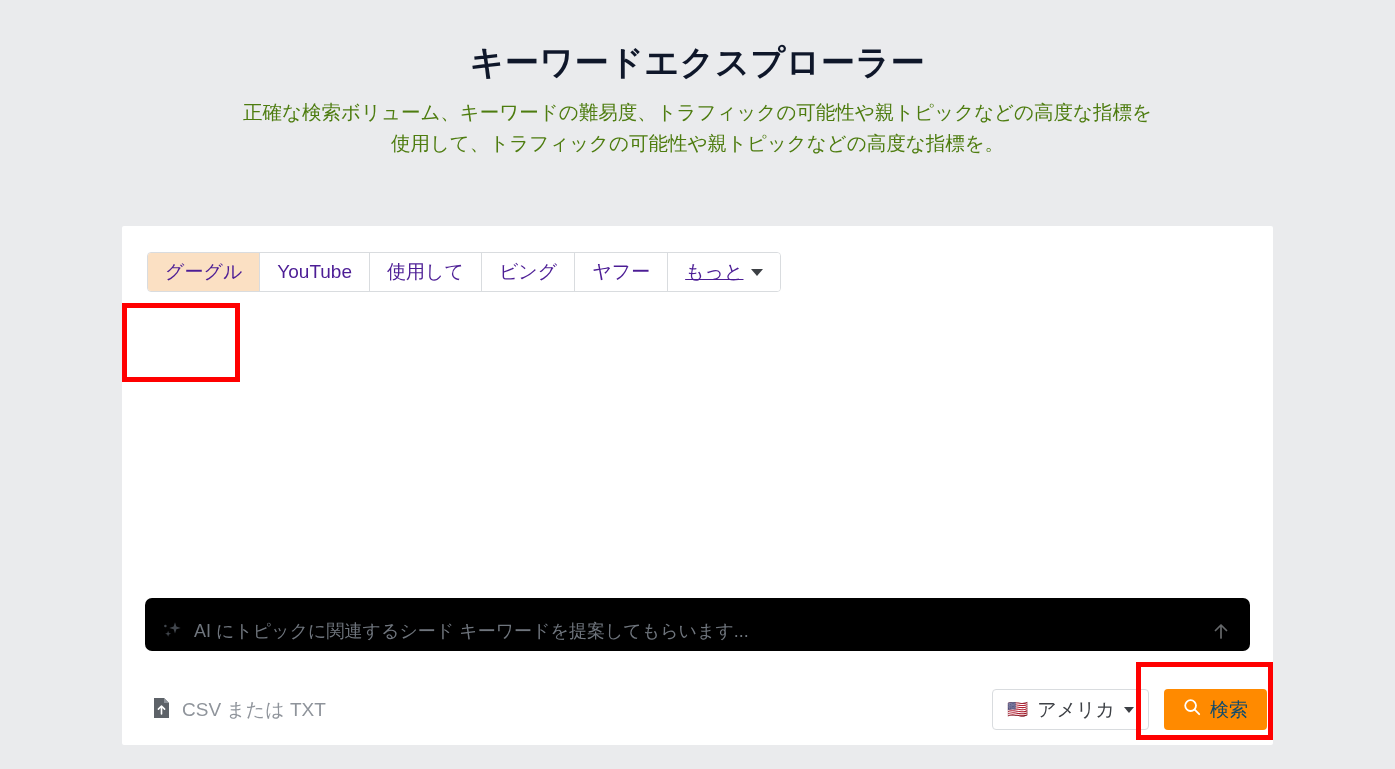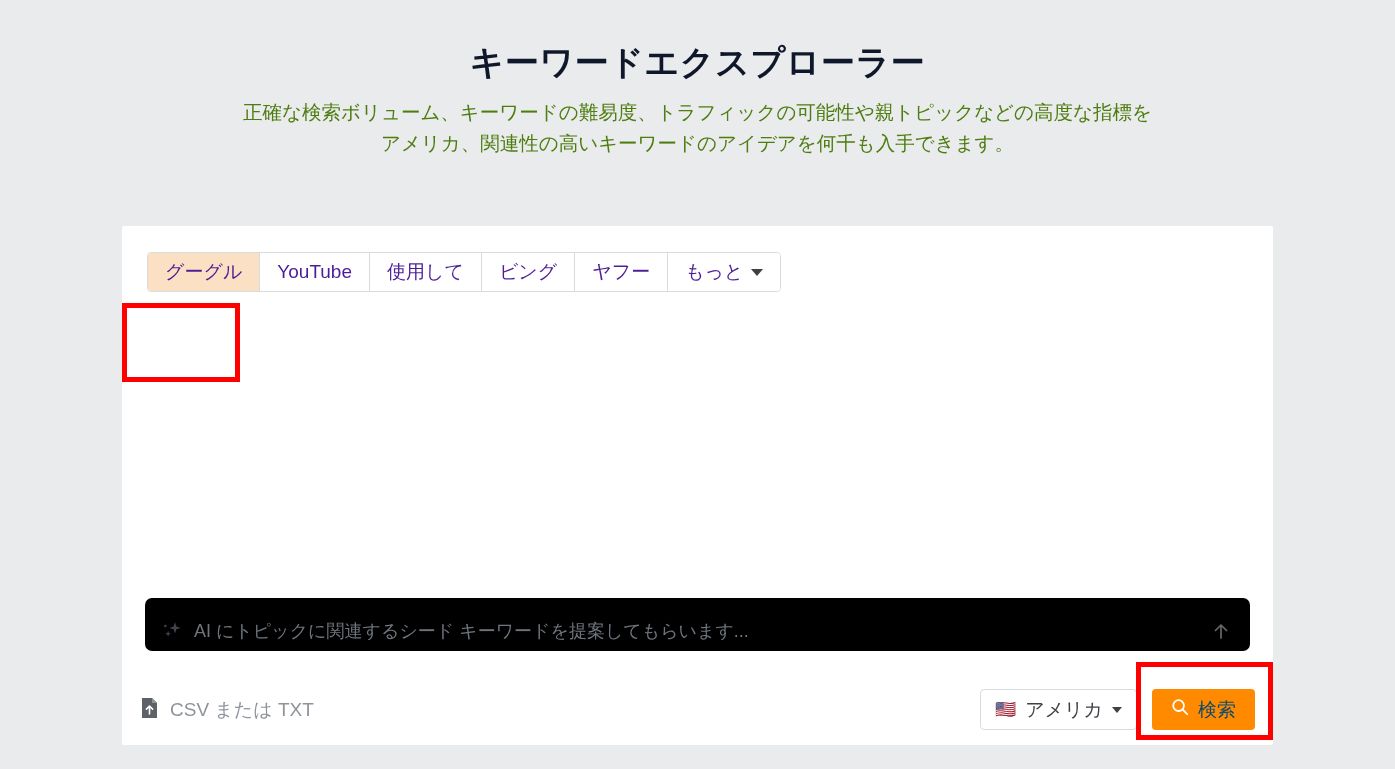--- a/index.html
+++ b/index.html
@@ -53,21 +53,21 @@
     gap: 7px;
     padding: 0 17px;
     font-size: 19px;
     color: #4c1d95;
     background: #ffffff;
     border-right: 1px solid #d9dcdf;
     white-space: nowrap;
     cursor: pointer;
     height: 100%;
   }
-  .tab:last-child { border-right: none; }
+  .tab:last-child { border-right: none; text-decoration: underline; }
   .tab.active { background: #fbe0c3; }
   .caret {
     display: inline-block;
     width: 0; height: 0;
     border-left: 6px solid transparent;
     border-right: 6px solid transparent;
     border-top: 7px solid #3d4045;
     margin-left: 1px;
   }
 
@@ -111,21 +111,21 @@
     font-size: 18px;
     color: #6f757d;
     white-space: nowrap;
     overflow: hidden;
   }
   .ai-submit { flex: 0 0 auto; display: flex; cursor: pointer; opacity: .55; }
 
   
   .footer {
     position: absolute;
-    left: 0; top: 448px;
+    left: 12px; top: 448px;
     width: 1151px; height: 71px;
     display: flex;
     align-items: center;
     padding: 0 18px;
   }
   .upload {
     display: flex; align-items: center; gap: 11px;
     cursor: pointer;
   }
   .upload-label { font-size: 19px; color: #8f949b; white-space: nowrap; }
@@ -170,21 +170,21 @@
 </style>
 </head>
 <body>
 
 <div class="page">
 
   <div class="header">
     <div class="page-title">キーワードエクスプローラー</div>
     <div class="page-subtitle">
       <span>正確な検索ボリューム、キーワードの難易度、トラフィックの可能性や親トピックなどの高度な指標を</span><br>
-      <span>アメリカ、関連性の高いキーワードのアイデアを何千も入手できます。</span>
+      <span>使用して、トラフィックの可能性や親トピックなどの高度な指標を。</span>
     </div>
   </div>
 
   <div class="card">
 
     <div class="tabs">
       <div class="tab active">
         <span>グーグル</span>
       </div>
       <div class="tab">

